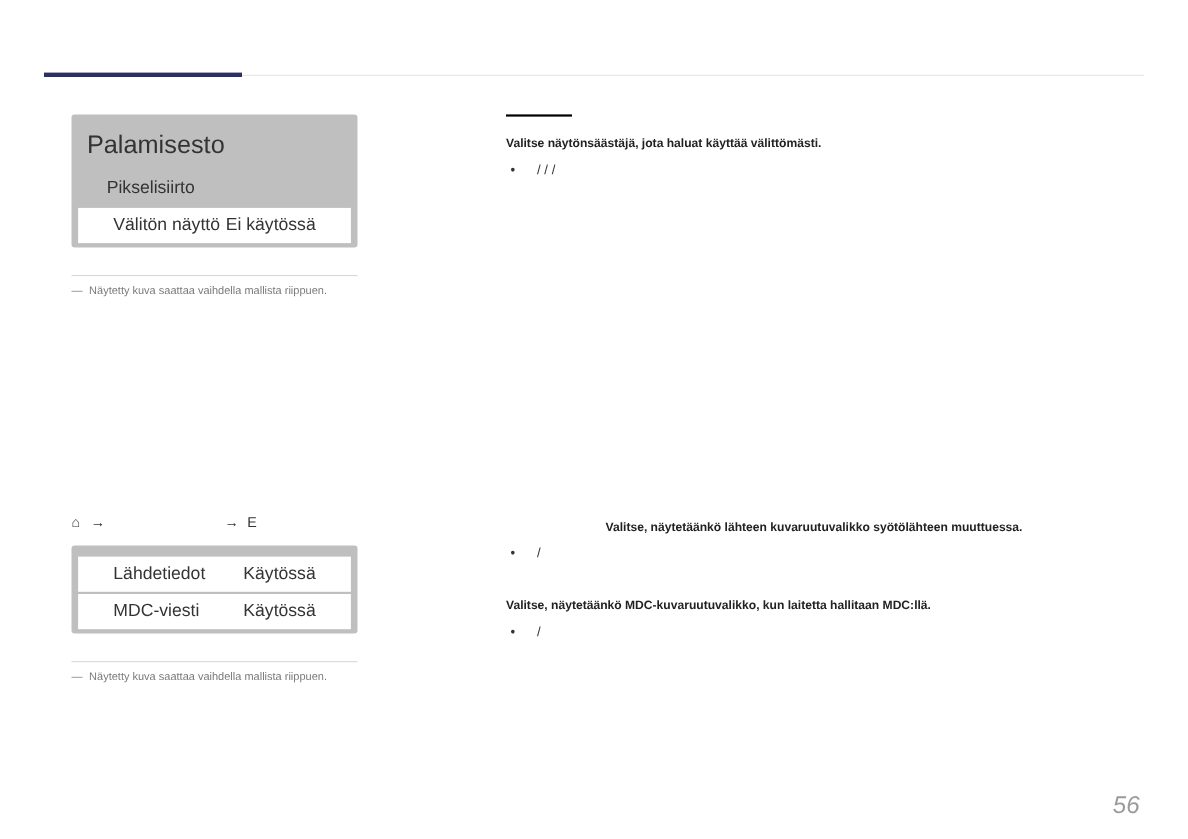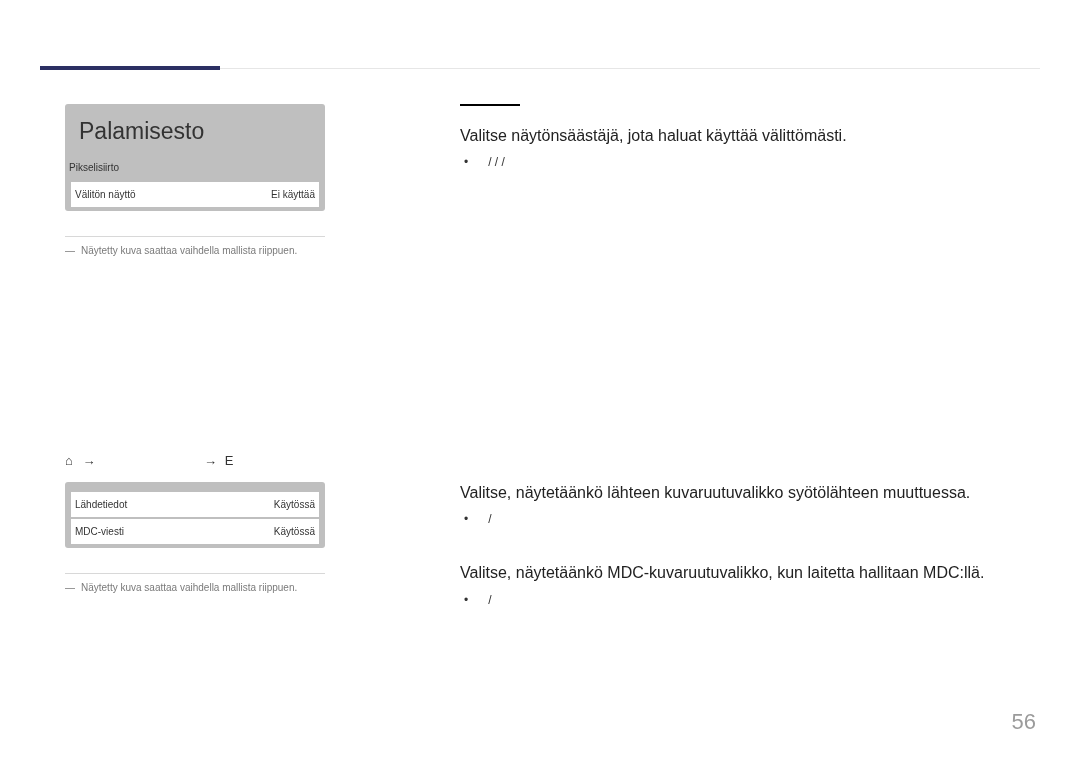--- a/index.html
+++ b/index.html
@@ -23,23 +23,24 @@
     position: absolute;
     left: 40px;
     top: 66px;
     width: 180px;
     height: 4px;
     background: #2b2f63;
   }
   .page-number {
     position: absolute;
     right: 44px;
-    bottom: 28px;
+    bottom: 18px;
     font-size: 22px;
     color: #9b9b9b;
+    font-style: italic;
   }
   .left-col {
     position: absolute;
     left: 65px;
     top: 104px;
     width: 260px;
   }
   .right-col {
     position: absolute;
     left: 460px;
@@ -55,23 +56,23 @@
   .menu-title {
     font-size: 23px;
     color: #333;
     padding: 6px 14px 10px 14px;
     font-weight: 400;
   }
   .menu-row {
     display: flex;
     justify-content: space-between;
     align-items: center;
-    font-size: 10px;
+    font-size: 16px;
     color: #333;
-    padding: 7px 4px;
+    padding: 7px 32px;
   }
   .menu-row.white {
     background: #fff;
     margin: 2px 6px;
     align-items: flex-end;
   }
   .left-divider {
     border-top: 1px solid #d8d8d8;
     margin: 25px 0 6px 0;
   }
@@ -92,49 +93,50 @@
     letter-spacing: 0;
     margin-right: 4px;
   }
   .right-accent {
     width: 60px;
     height: 2px;
     background: #000;
     margin-bottom: 16px;
   }
   .right-text {
-    font-size: 16px;
+    font-size: 11px;
     color: #222;
     line-height: 1.7;
+    font-weight: bold;
   }
   .bullet-line {
     margin-top: 6px;
     font-size: 12px;
   }
   .bullet-dot { margin: 0 20px 0 4px; }
-  .right-text.block2 { margin-top: 310px; }
+  .right-text.block2 { margin-top: 310px; text-align: center; }
   .right-text.block3 { margin-top: 33px; }
 </style>
 </head>
 <body>
 
 <div class="topbar"></div>
 <div class="topbar-accent"></div>
 
 <div class="left-col">
 
   <div class="menu-card">
     <div class="menu-title">Palamisesto</div>
     <div class="menu-row">
       <span>Pikselisiirto</span>
       <span></span>
     </div>
     <div class="menu-row white">
       <span>Välitön näyttö</span>
-      <span>Ei käyttää</span>
+      <span>Ei käytössä</span>
     </div>
   </div>
 
   <div class="left-divider"></div>
   <div class="footnote">
     <span class="dash">―</span><span>Näytetty kuva saattaa vaihdella mallista riippuen.</span>
   </div>
 
   <div class="nav-line">
     <span class="home-icon">⌂</span>

